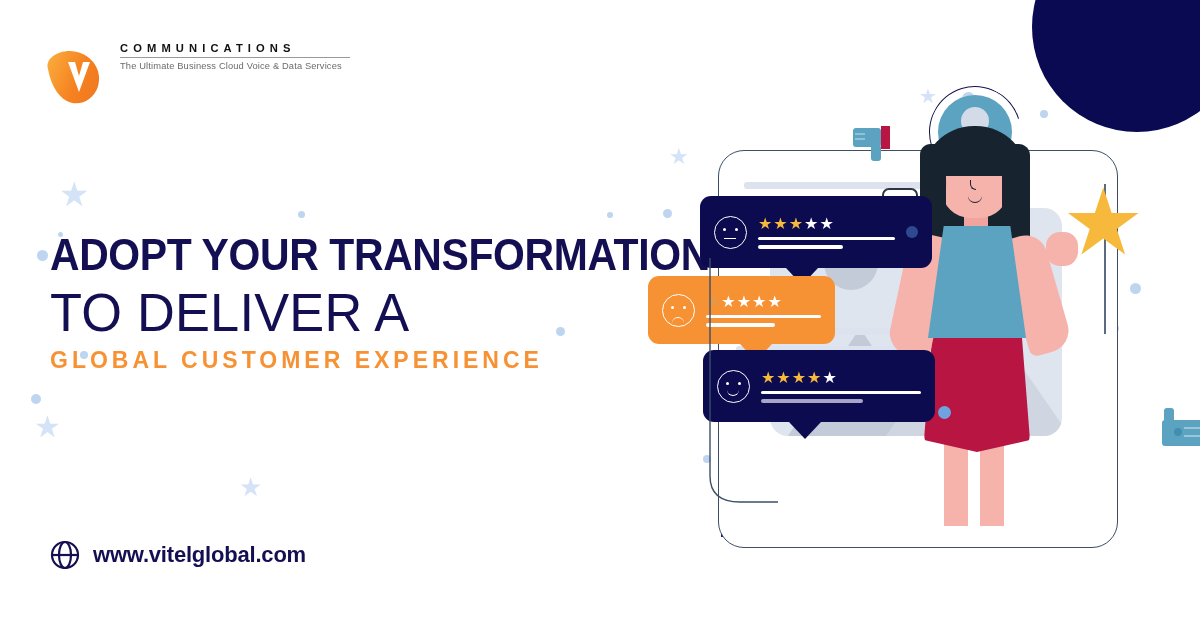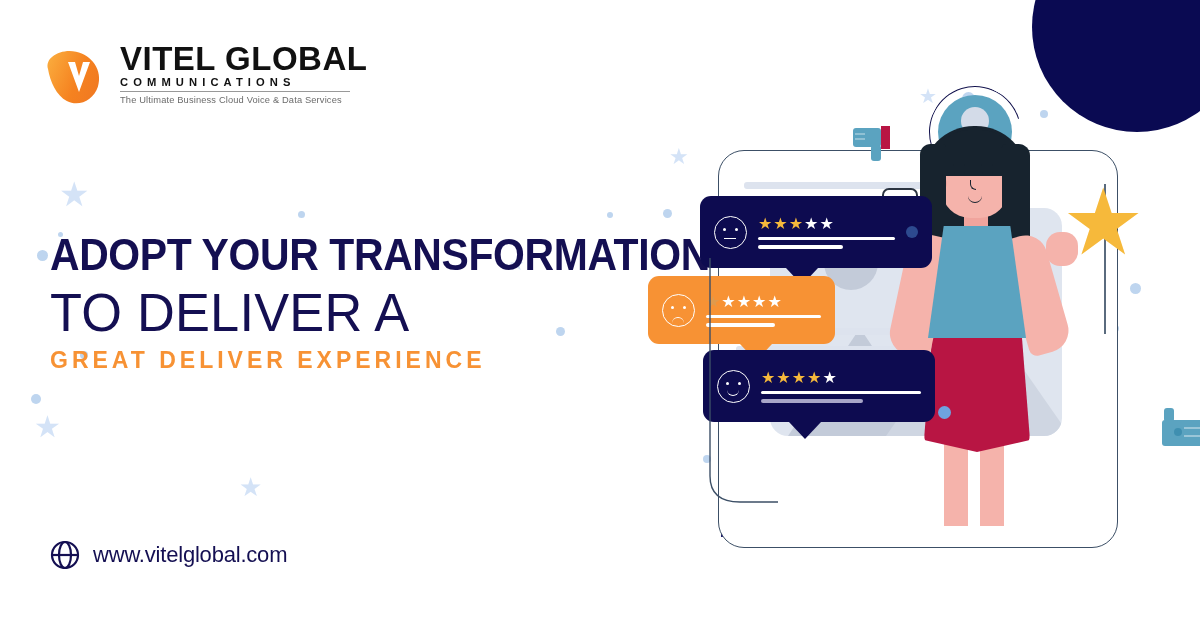--- a/index.html
+++ b/index.html
@@ -84,21 +84,21 @@
     letter-spacing:4.0px; line-height:1.1; margin-top:6px;
     white-space:nowrap;
   }
 
   
   .url-wrap {
     position:absolute; left:50px; top:540px;
     display:flex; align-items:center; gap:13px;
   }
   .url-text {
-    font-size:22px; font-weight:normal; color:#140f52;
+    font-size:22px; font-weight:bold; color:#140f52;
     letter-spacing:-0.2px; white-space:nowrap;
   }
   .divider-line {
     position:absolute; left:721px; top:534px;
     width:385px; height:3px; background:#1f1a6e;
   }
 
   
   .illus {
     position:absolute; left:640px; top:60px;
@@ -380,31 +380,30 @@
         <linearGradient id="swoosh" x1="0" y1="0" x2="1" y2="1">
           <stop offset="0%" stop-color="#fbb040"></stop>
           <stop offset="55%" stop-color="#f58220"></stop>
           <stop offset="100%" stop-color="#ef7622"></stop>
         </linearGradient>
       </defs>
       <path d="M4,14 C4,2 22,-2 36,6 C50,14 56,32 46,46 C38,57 22,60 12,50 C4,42 2,26 4,14 Z" fill="url(#swoosh)" transform="rotate(-18 31 31)"></path>
       <path d="M20,16 L31,46 L42,16 L35,16 L31,30 L27,16 Z" fill="#ffffff"></path>
     </svg>
     <div class="logo-text-block">
-      <div class="logo-main">VITEL GLOBAL</div>
       <div class="logo-sub">COMMUNICATIONS</div>
       <div class="logo-rule"></div>
       <div class="logo-tag">The Ultimate Business Cloud Voice &amp; Data Services</div>
     </div>
   </div>
 
   <div class="headline">
     <div class="hl-1">ADOPT YOUR TRANSFORMATION</div>
     <div class="hl-2">TO DELIVER A</div>
-    <div class="hl-3">GREAT DELIVER EXPERIENCE</div>
+    <div class="hl-3">GLOBAL CUSTOMER EXPERIENCE</div>
   </div>
 
   <div class="url-wrap">
     <svg width="30" height="30" viewBox="0 0 30 30">
       <circle cx="15" cy="15" r="13" fill="none" stroke="#140f52" stroke-width="2.2"></circle>
       <ellipse cx="15" cy="15" rx="6" ry="13" fill="none" stroke="#140f52" stroke-width="2.2"></ellipse>
       <line x1="2" y1="15" x2="28" y2="15" stroke="#140f52" stroke-width="2.2"></line>
     </svg>
     <div class="url-text">www.vitelglobal.com</div>
   </div>

